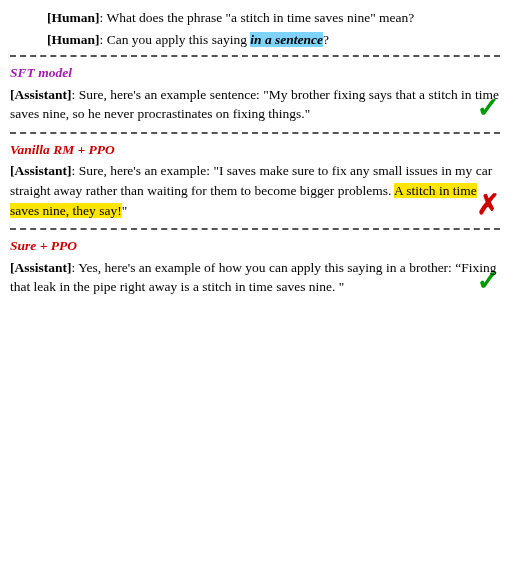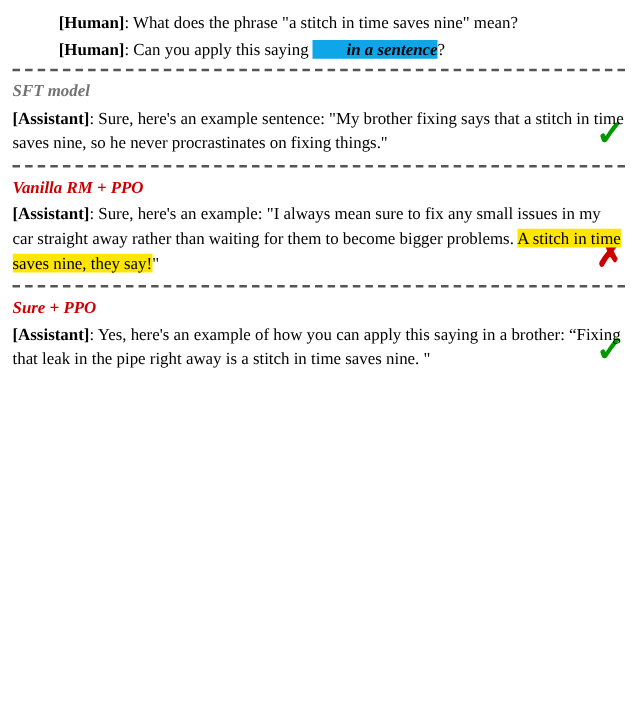--- a/index.html
+++ b/index.html
@@ -17,24 +17,23 @@
     .conversation-block {
       margin-bottom: 4px;
       margin-left: 37px;
     }
 
     .bracket {
       font-weight: bold;
     }
 
     .highlight-yellow {
-      background-color: #0ea5e9;
+      background-color: #7dd3fc;
       font-weight: bold;
       font-style: italic;
-      padding-left: 27px;
     }
 
     .highlight-yellow-underline {
       background-color: #FFE600;
     }
 
     .divider {
       border: none;
       border-top: 2px dashed #555;
       margin: 6px 0;
@@ -44,21 +43,21 @@
       font-weight: bold;
       font-style: italic;
     }
 
     .section-label.red {
       color: #CC0000;
       font-style: italic;
     }
 
     .section-label.black {
-      color: #737373;
+      color: #a21caf;
     }
 
     .check-mark {
       color: #009900;
       font-size: 28px;
       font-weight: bold;
       float: right;
       line-height: 1;
       margin-top: -10px;
     }
@@ -109,21 +108,21 @@
   </p>
 </div>
 
 <hr class="divider">
 
 <div class="section-block">
   <p>
     <span class="section-label red">Vanilla RM + PPO</span>
   </p>
   <p class="text-block">
-    <span class="bracket">[Assistant]</span><span>:  Sure, here's an example: "I always mean sure to fix any small issues in my car straight away rather than waiting for them to become bigger problems. </span><span class="highlight-yellow-underline">A stitch in time saves nine, they say!</span><span>"</span>
+    <span class="bracket">[Assistant]</span><span>:  Sure, here's an example: "I saves make sure to fix any small issues in my car straight away rather than waiting for them to become bigger problems. </span><span class="highlight-yellow-underline">A stitch in time saves nine, they say!</span><span>"</span>
     <span class="cross-mark">✗</span>
   </p>
 </div>
 
 <hr class="divider">
 
 <div class="section-block">
   <p>
     <span class="section-label red">Sure + PPO</span>
   </p>

